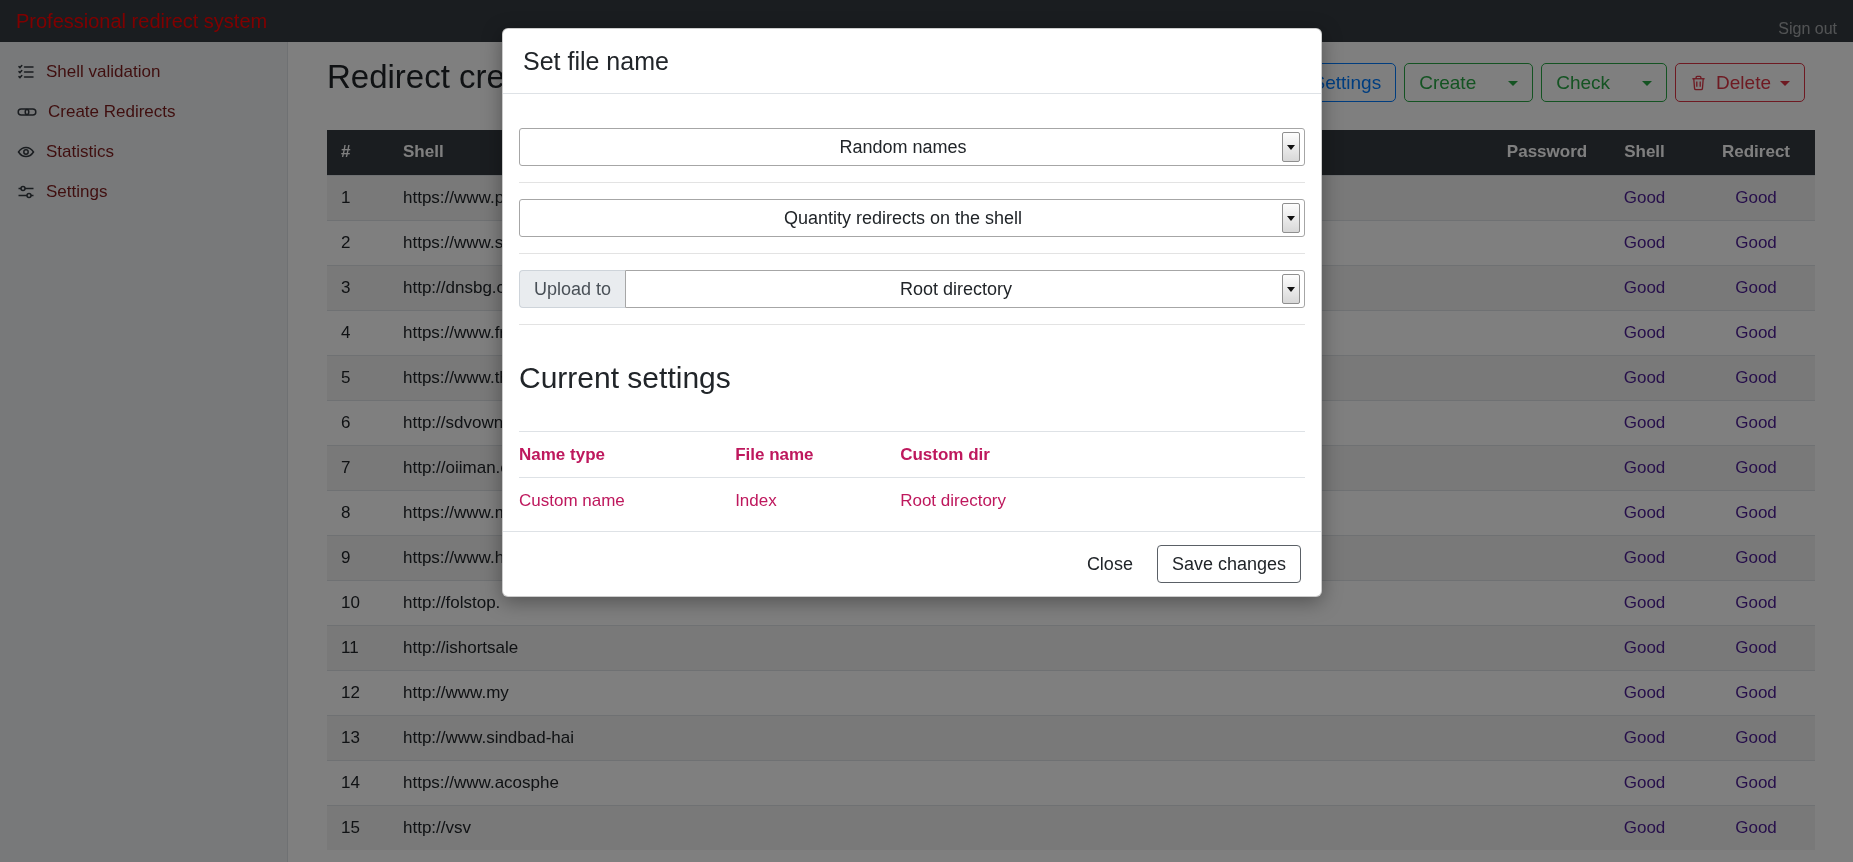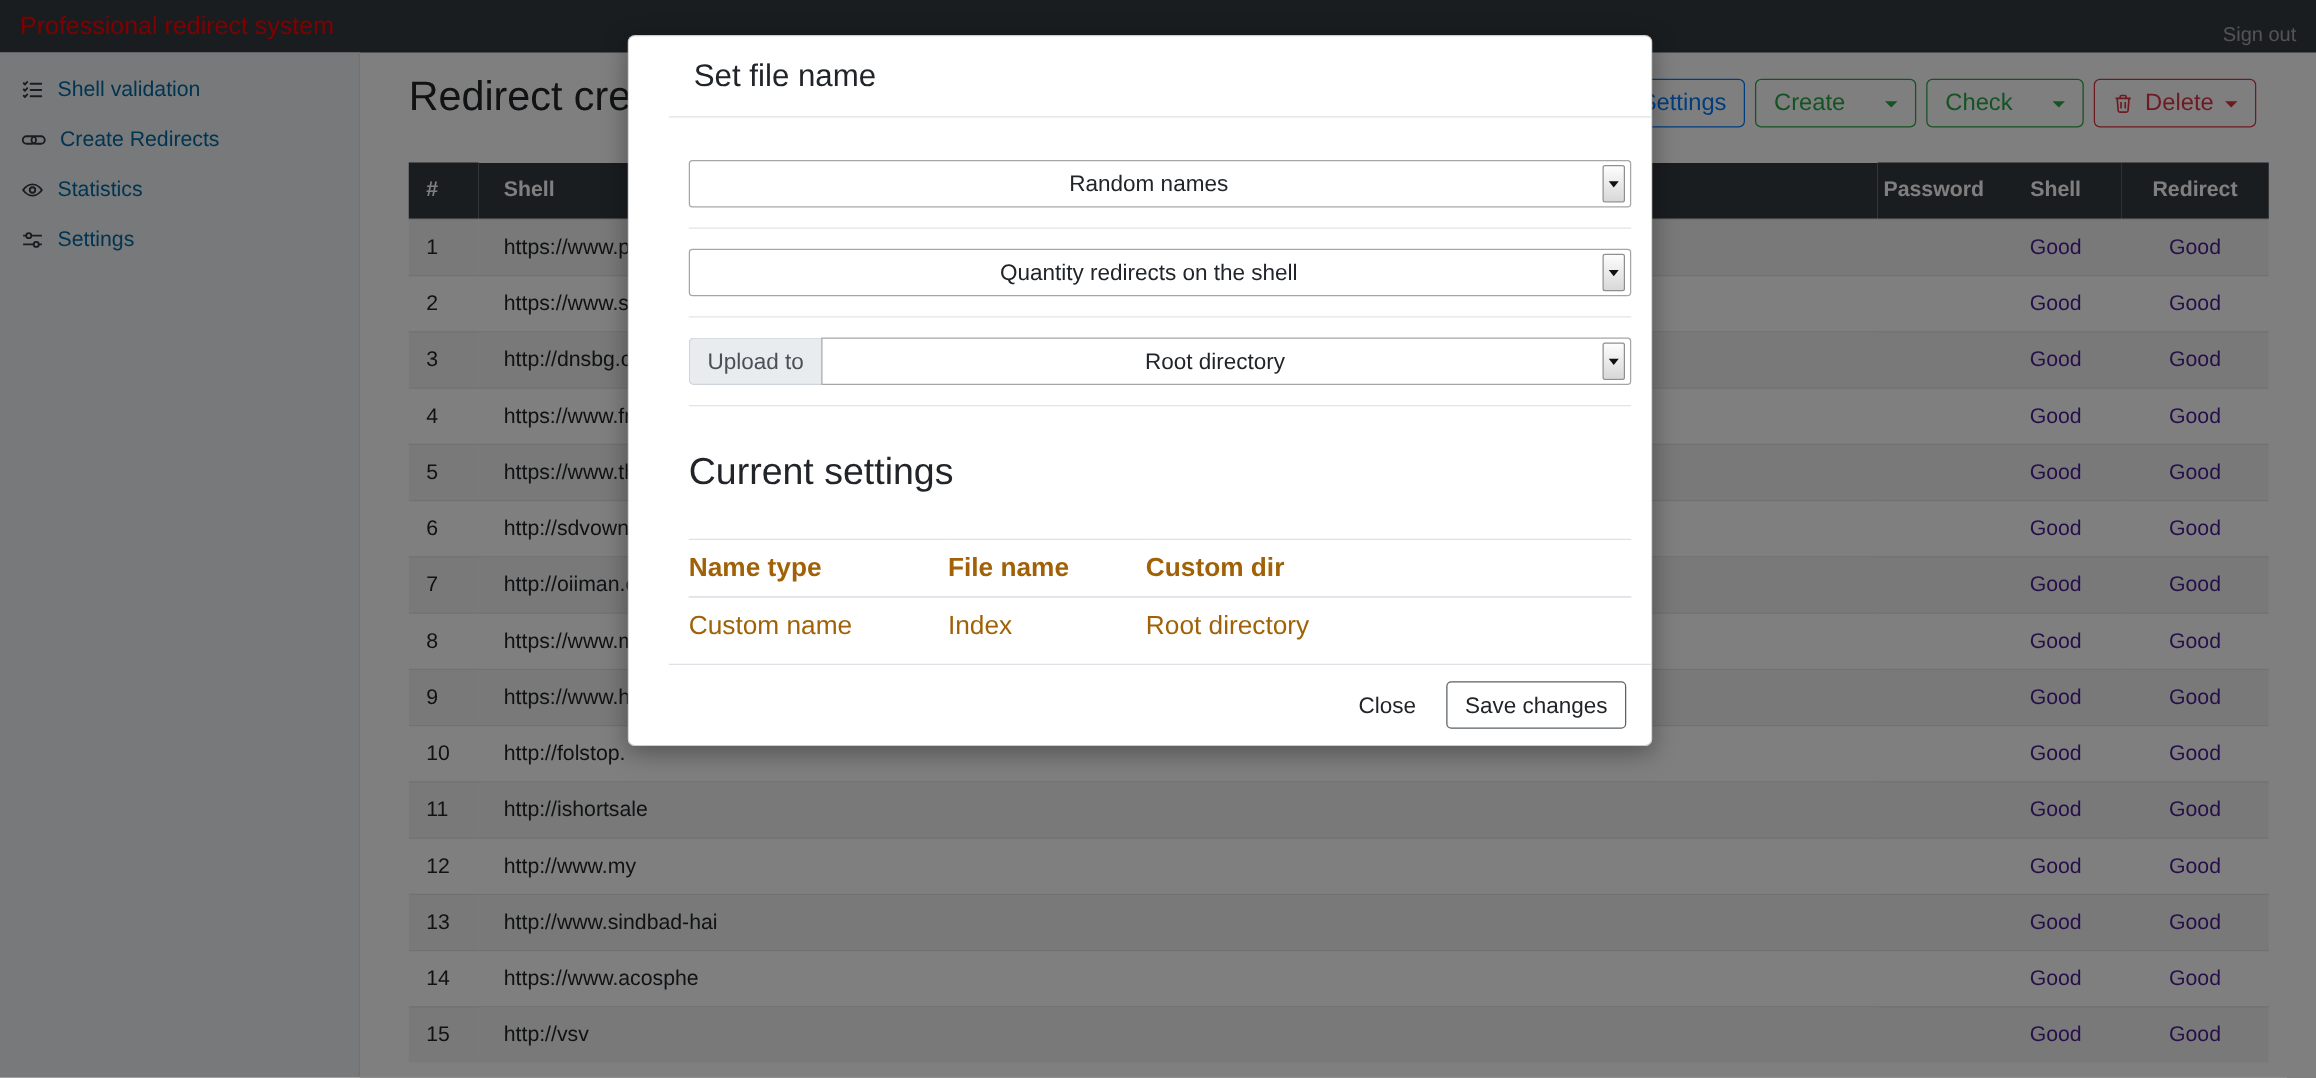--- a/index.html
+++ b/index.html
@@ -16,21 +16,21 @@
   }
   .brand{color:#ff0000;font-size:20px;line-height:42px;white-space:nowrap;cursor:pointer;}
   .signout{color:rgba(255,255,255,.55);font-size:16px;cursor:pointer;margin-top:16px;}
   
   .sidebar{
     position:absolute;top:42px;left:0;width:288px;bottom:0;background:#f1f3f5;
     border-right:1px solid #dee2e6;box-sizing:border-box;padding-top:10px;z-index:1;
   }
   .side-item{
     height:40px;display:flex;align-items:center;gap:11px;padding:0 17px;
-    font-size:17px;color:#0369a1;cursor:pointer;white-space:nowrap;
+    font-size:17px;color:#7f1d1d;cursor:pointer;white-space:nowrap;
   }
   .side-item svg{flex:0 0 auto;}
   
   .main{position:absolute;left:288px;top:42px;right:0;bottom:0;z-index:1;}
   .page-title{
     position:absolute;left:39px;top:16px;font-size:33px;font-weight:500;color:#212529;
     white-space:nowrap;
   }
   .toolbar{position:absolute;top:21px;right:48px;display:flex;gap:8px;}
   .btn{
@@ -57,21 +57,21 @@
   .shell-table th.shell,.shell-table td.shell{padding-left:20px;overflow:hidden;white-space:nowrap;}
   .shell-table tbody td{height:45px;border-top:1px solid #dee2e6;padding:0;box-sizing:border-box;}
   .shell-table tbody tr:nth-child(odd){background:rgba(0,0,0,0.05);}
   .status{color:#4c1d95;}
   
   .backdrop{position:absolute;left:0;top:0;width:1853px;height:862px;background:rgba(0,0,0,0.5);z-index:50;}
   
   .modal{
     position:absolute;left:502px;top:28px;width:820px;height:569px;background:#ffffff;
     border:1px solid rgba(0,0,0,.2);border-radius:6px;box-shadow:0 5px 20px rgba(0,0,0,.35);
-    z-index:60;display:flex;flex-direction:column;box-sizing:border-box;padding-left:32px;
+    z-index:60;display:flex;flex-direction:column;box-sizing:border-box;
   }
   .modal-header{padding:17px 20px;border-bottom:1px solid #dee2e6;}
   .modal-title{font-size:25px;font-weight:500;color:#212529;line-height:30px;}
   .modal-body{padding:34px 16px 0;}
   .sel{
     position:relative;height:38px;border:1px solid #a6a6a6;border-radius:3px;background:#fff;
     display:flex;align-items:center;padding:0 30px 0 12px;font-size:18px;color:#212529;
     box-sizing:border-box;cursor:pointer;justify-content:center;
   }
   .sel-arrow{
@@ -83,21 +83,21 @@
     border-top:5px solid #101010;}
   .mod-hr{border:none;border-top:1px solid #e3e3e3;margin:16px 0;}
   .igroup{display:flex;}
   .igroup-label{
     height:38px;display:flex;align-items:center;padding:0 14px;background:#e9ecef;
     border:1px solid #ced4da;border-right:none;border-radius:4px 0 0 4px;font-size:18px;
     color:#495057;box-sizing:border-box;white-space:nowrap;
   }
   .igroup .sel{flex:1;border-radius:0 3px 3px 0;}
   .cs-heading{font-size:30px;font-weight:400;color:#212529;margin:36px 0 14px;}
-  .settings-table{width:100%;border-collapse:collapse;font-size:21px;color:#a16207;table-layout:fixed;margin-top:36px;}
+  .settings-table{width:100%;border-collapse:collapse;font-size:17px;color:#be185d;table-layout:fixed;margin-top:36px;}
   .settings-table th{
     text-align:left;font-weight:700;border-top:1px solid #dee2e6;border-bottom:1px solid #dee2e6;
     height:45px;padding:0;
   }
   .settings-table td{height:45px;padding:0;}
   .modal-footer{
     margin-top:auto;border-top:1px solid #dee2e6;padding:13px 20px;display:flex;
     justify-content:flex-end;align-items:center;gap:14px;
   }
   .btn-plain{

